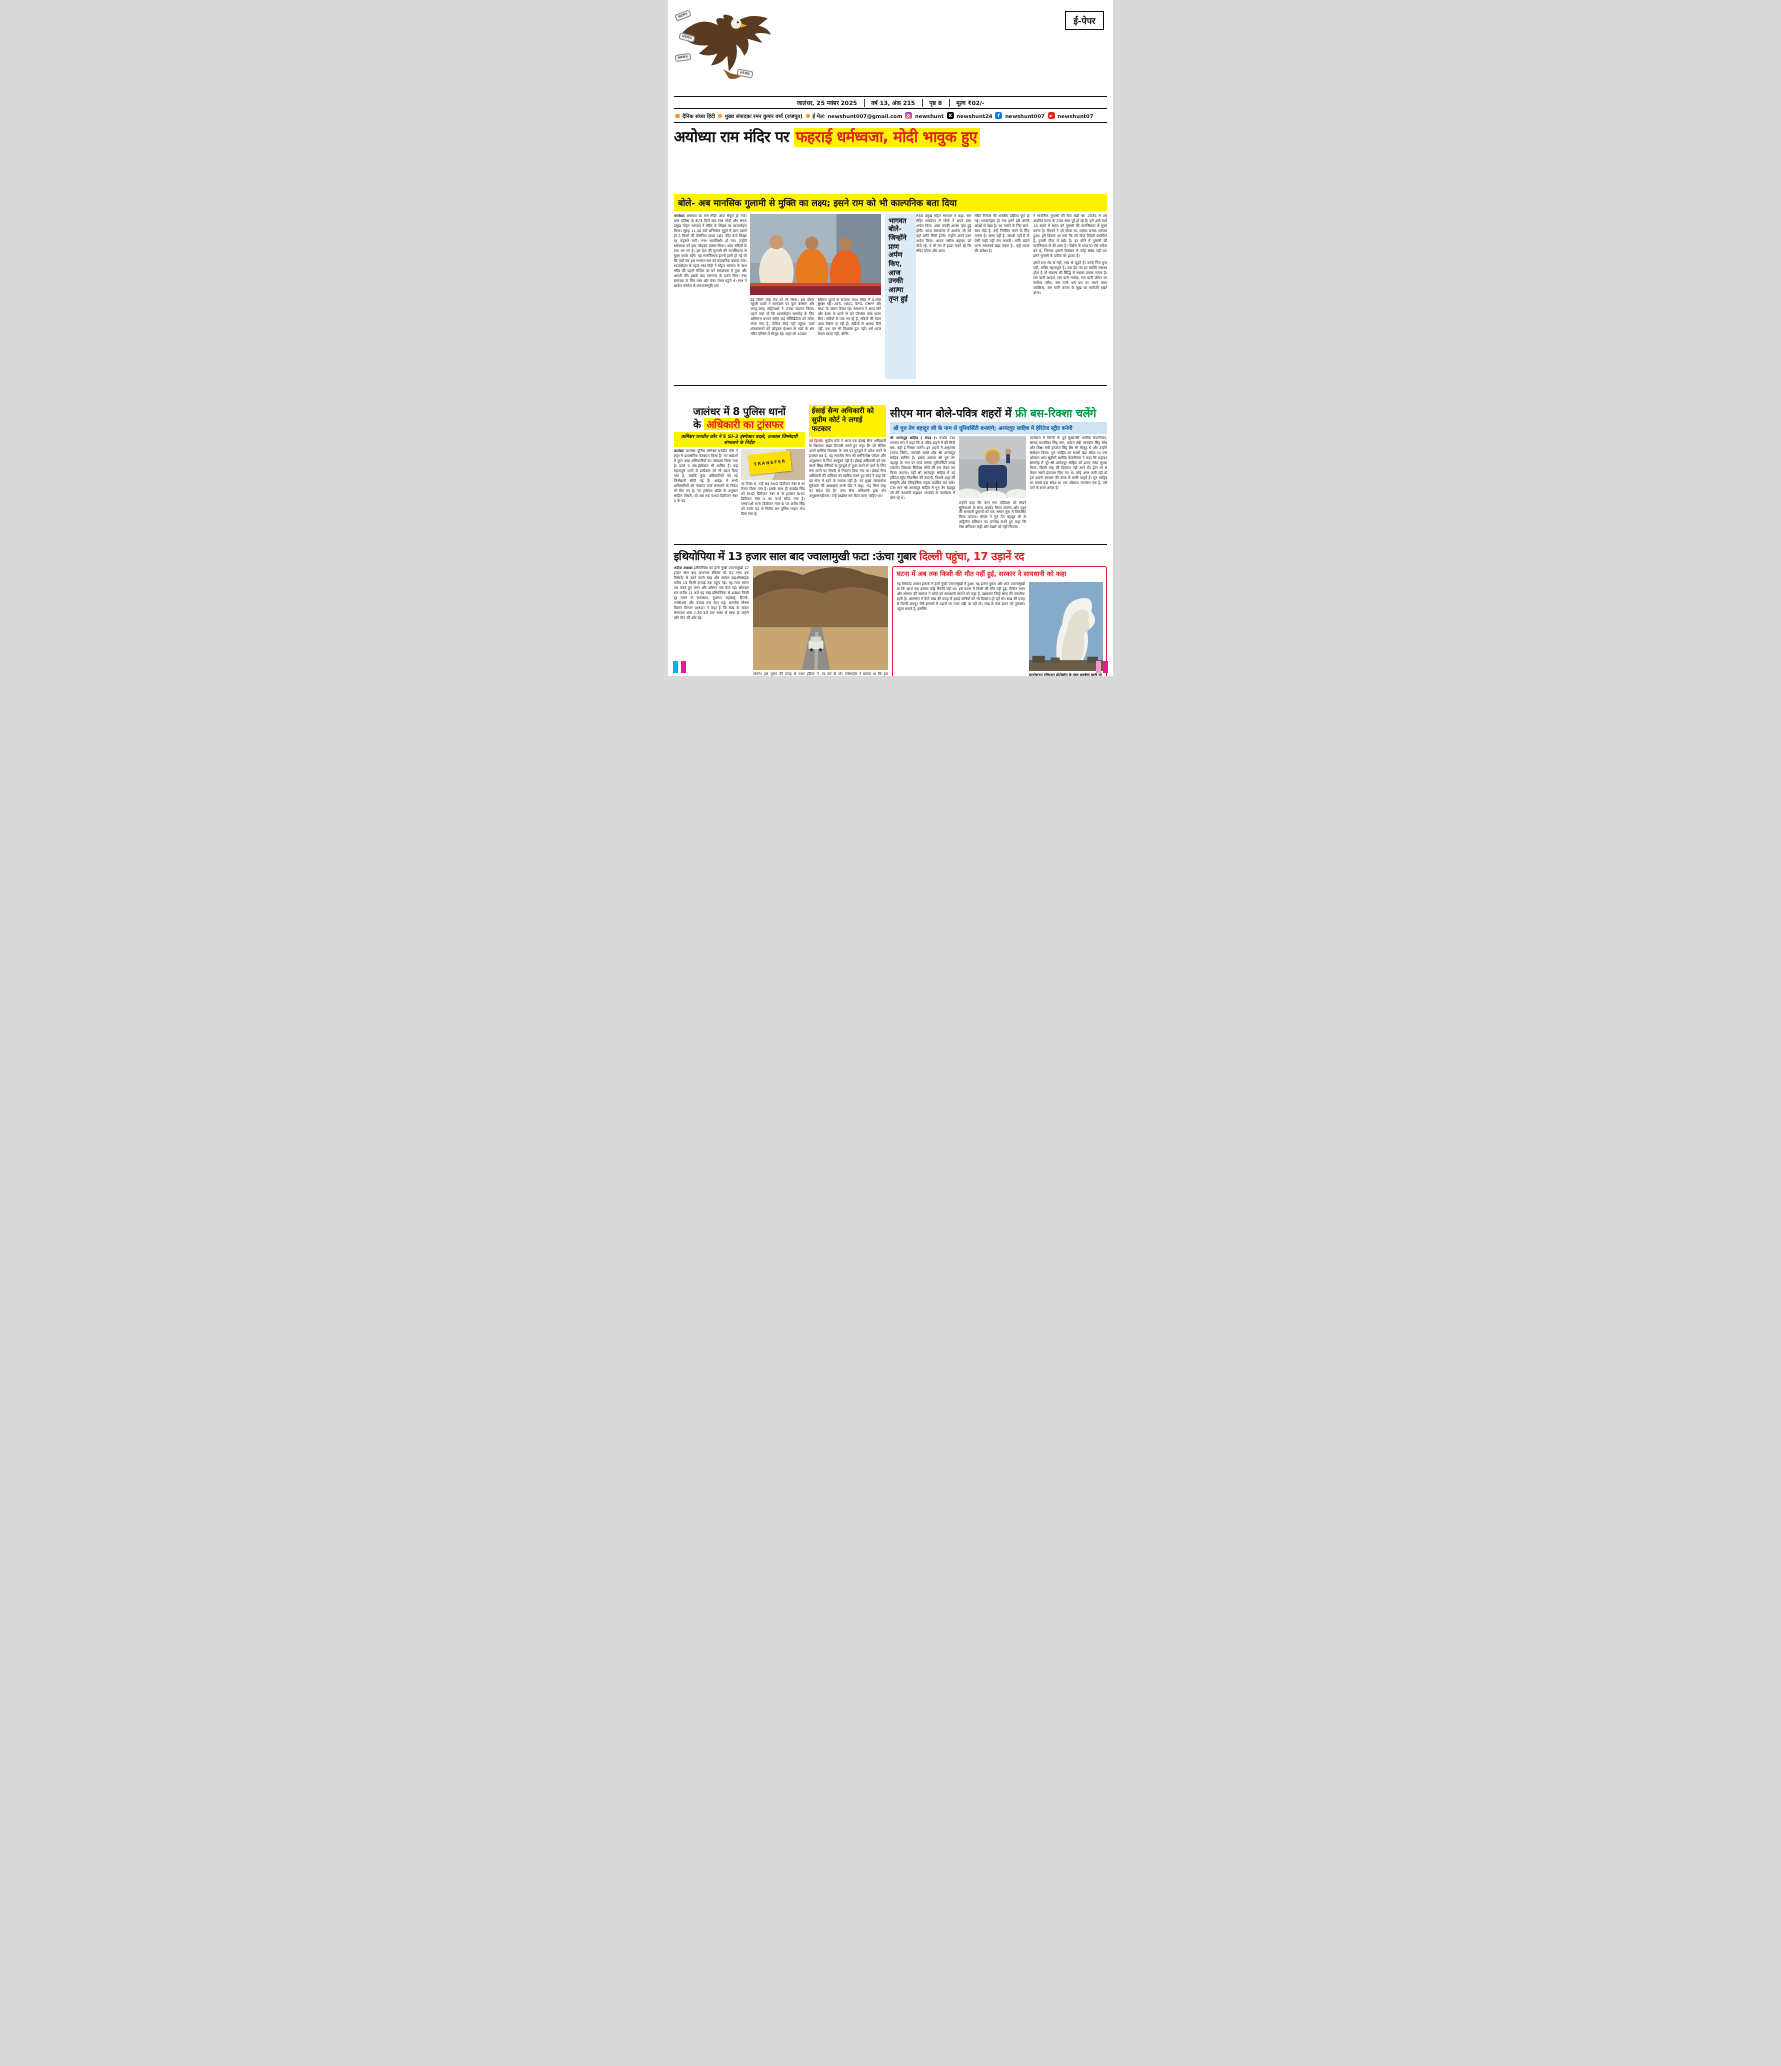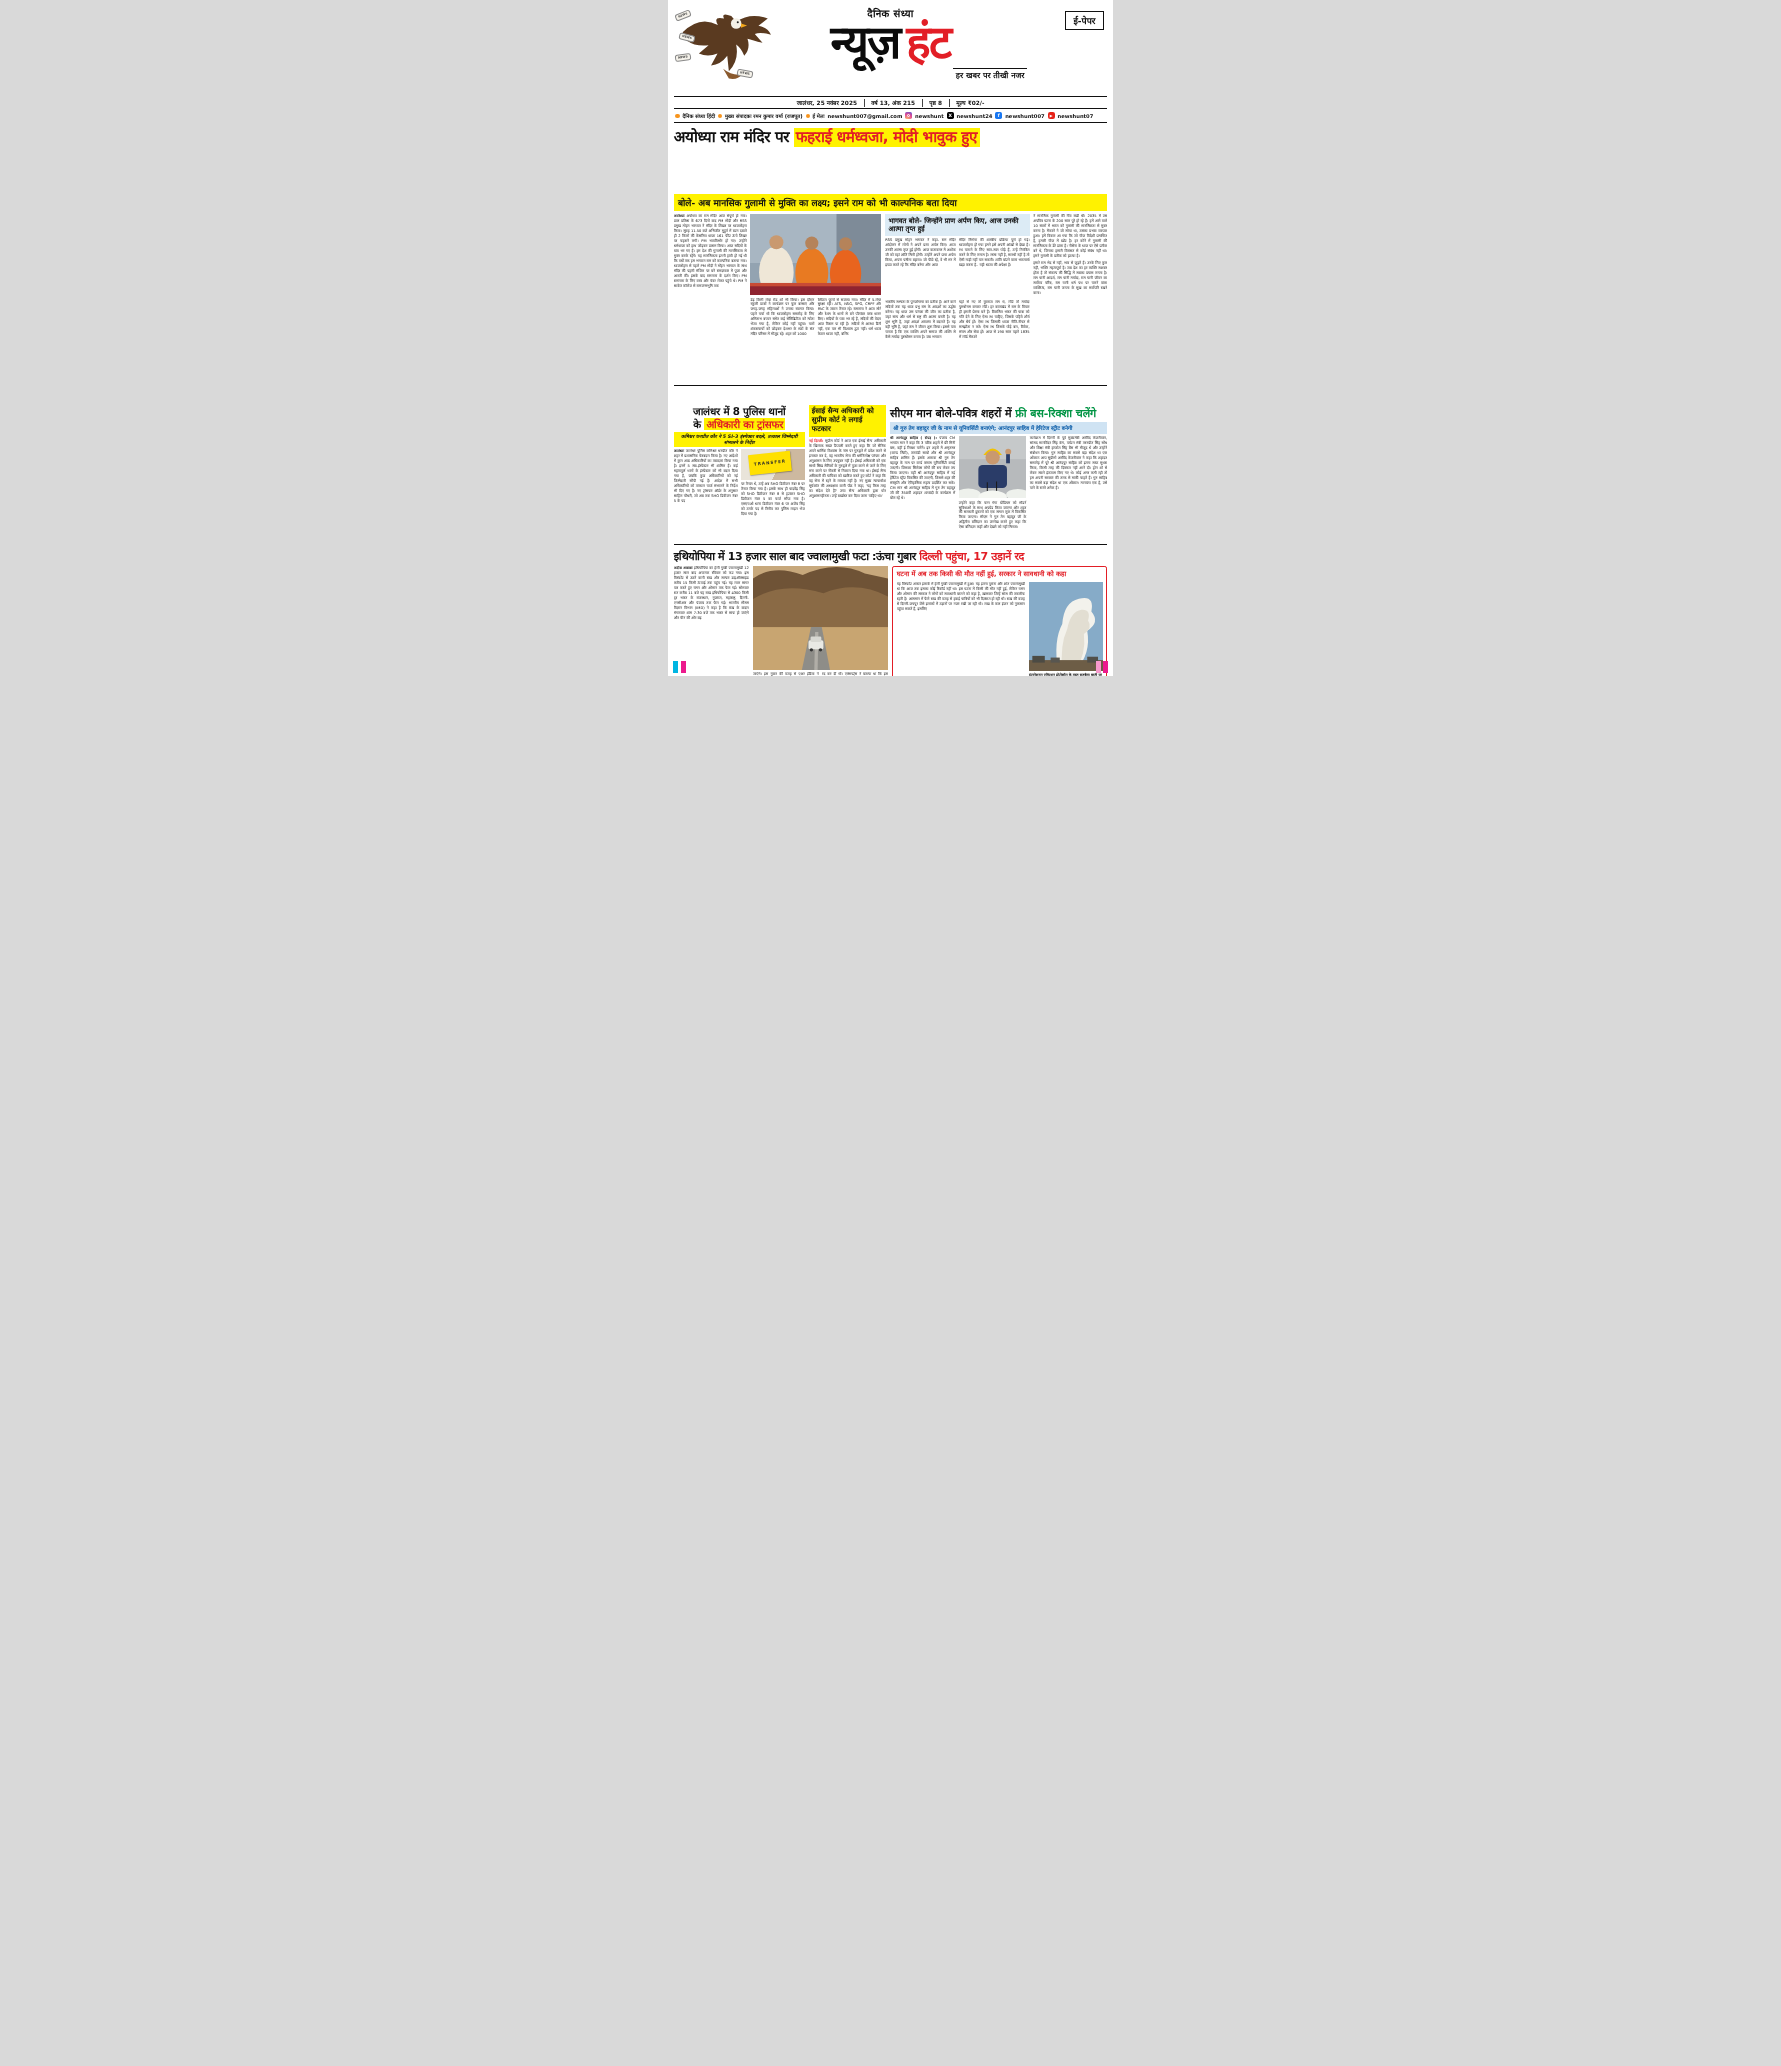--- a/index.html
+++ b/index.html
@@ -50,21 +50,21 @@
 
   
   .lead-hl { font-size:15.3px; font-weight:bold; letter-spacing:-0.4px; margin:3.7px 0 2.1px; white-space:nowrap; }
   .lead-hl .hl-r { color:#e21e26; background:#fff200; padding:0 3.3px 0.8px 1.7px; }
   .lead-sub { background:#fff200; font-size:9px; font-weight:bold; padding:1.7px 4.1px; white-space:nowrap;margin-top:48px; }
   .lead-grid { display:flex; gap:3.7px; margin-top:3.7px; height:167px; overflow:hidden; }
   .lcol { width:73px; flex:none; overflow:hidden; }
   .lmid { width:131px; flex:none; display:flex; flex-direction:column; }
   .lead-photo { height:81px; margin-bottom:2.1px; flex:none; }
   .lmid .row2 { flex:1; overflow:hidden; }
-  .lbh { flex:1; min-width:0; display:flex; flex-direction:column; }
+  .lbh { flex:1; min-width:0; display:flex; flex-direction:row; }
   .bh-head { background:#dcebf5; font-size:6.8px; font-weight:bold; line-height:1.28; padding:2.1px 3.3px; margin-bottom:2.1px; }
   .lbh .row2.top { height:60px; overflow:hidden; margin-bottom:2.1px; }
   .lbh .row2.bottom { flex:1; overflow:hidden; }
   .rightcol { width:74px; }
 
   
   .band2 { display:flex; gap:4.1px; border-top:1.2px solid #111; margin-top:3.7px; padding-top:19px; height:155px; overflow:hidden; }
   .a-transfer { width:131px; flex:none; }
   .a-transfer h2 { font-size:10.3px; line-height:1.22; text-align:center; letter-spacing:-0.2px; }
   .red-on-yellow { color:#e21e26; background:#fff200; padding:0 2.1px; }
@@ -123,29 +123,20 @@
         <circle cx="150" cy="38" r="13" fill="#f4f0e6"></circle>
         <circle cx="154" cy="35" r="2.5" fill="#222"></circle>
         <path d="M162 38 l15 5 -15 6z" fill="#f2a71b"></path>
         <path d="M118 150 q22 18 46 14 q-10 14 -32 10z" fill="#8a5a2e"></path>
       </svg>
       <span class="news-roll r1">NEWS</span>
       <span class="news-roll r2">NEWS</span>
       <span class="news-roll r3">NEWS</span>
       <span class="news-roll r4">NEWS</span>
     </div>
-    <div class="mast-center">
-      <div class="edition">दैनिक संध्या</div>
-      <div class="title-row">
-        <span class="t-black">न्यूज़</span><span class="t-red">हंट</span>
-      </div>
-      <div class="tagline-wrap">
-        <span class="tagline">हर खबर पर तीखी नजर</span>
-      </div>
-    </div>
     <div class="epaper">ई-पेपर</div>
   </header>
 
   <div class="dateline">
     <span>जालंधर, 25 नवंबर 2025</span>
     <span>वर्ष 13, अंक 215</span>
     <span>पृष्ठ 8</span>
     <span>मूल्य ₹02/-</span>
   </div>
 

